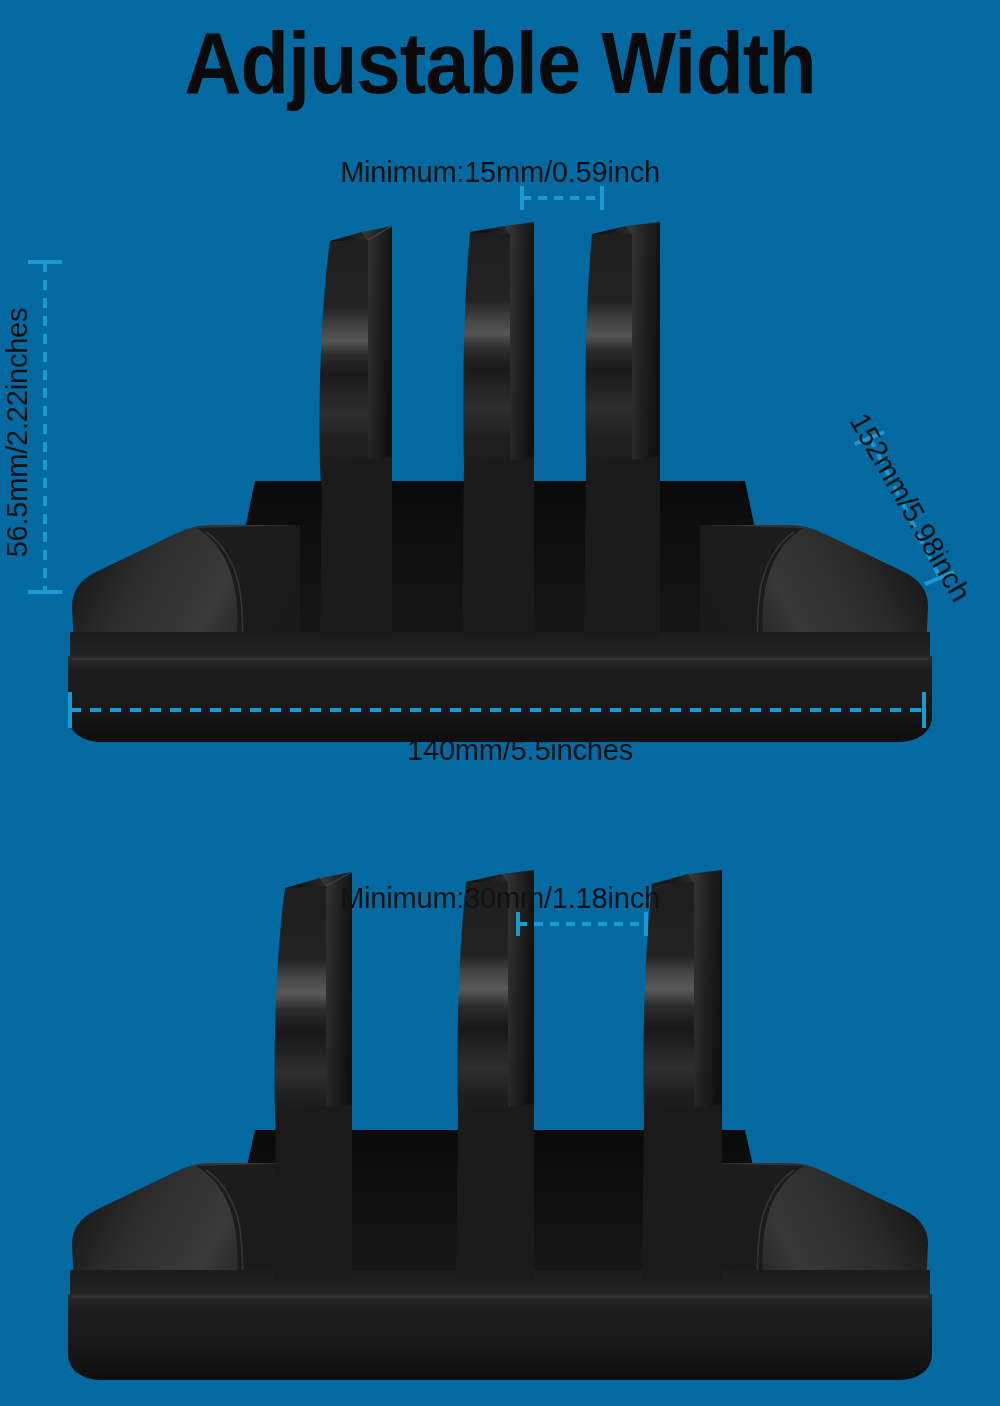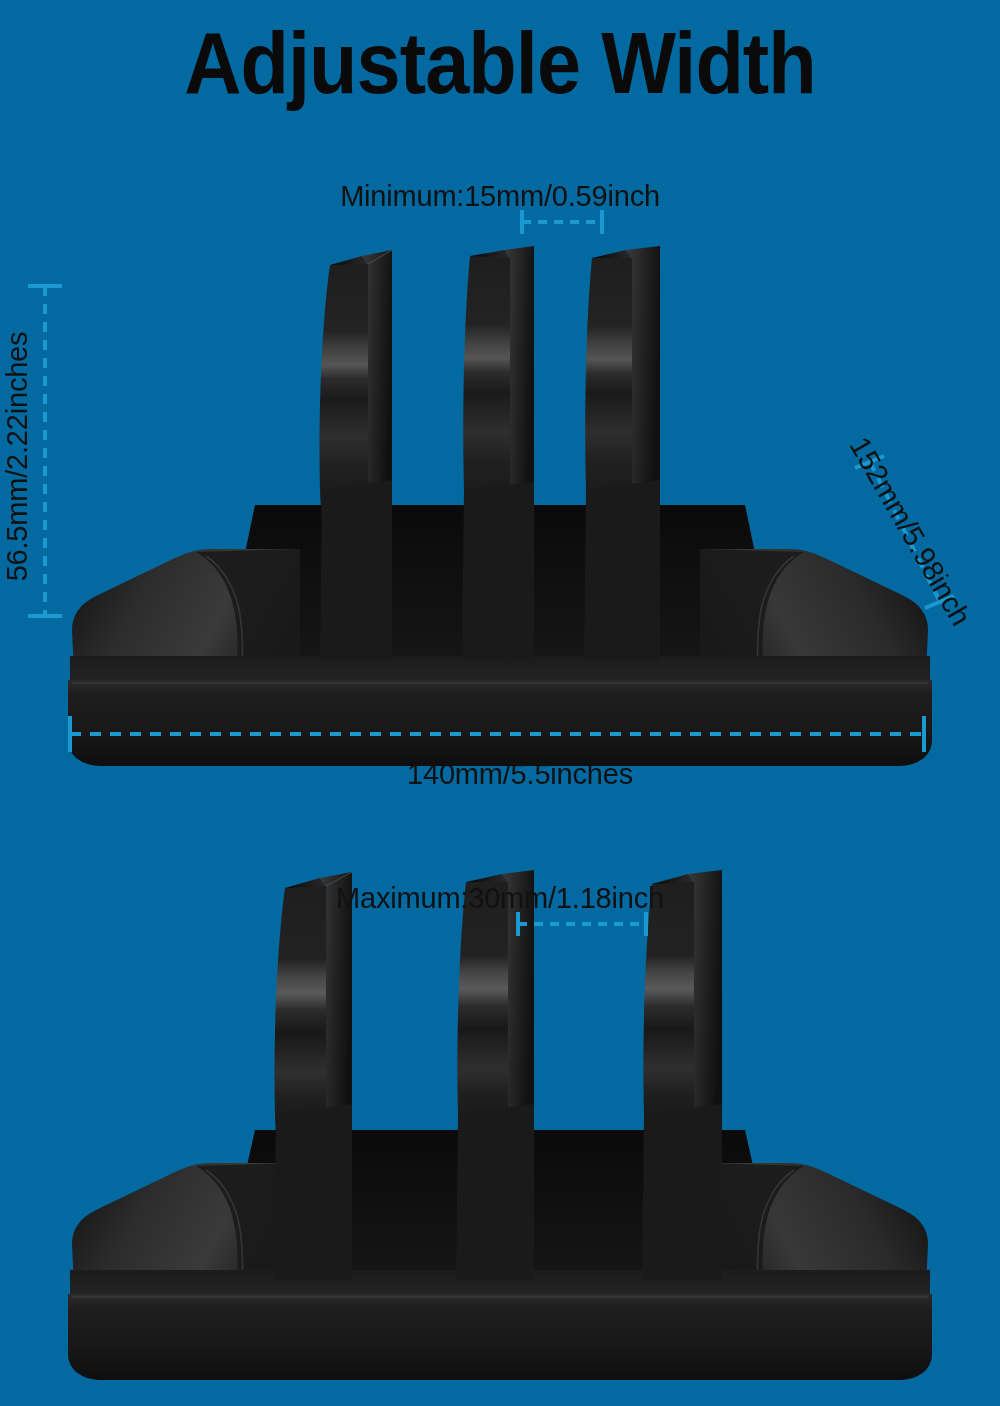--- a/index.html
+++ b/index.html
@@ -52,21 +52,21 @@
     white-space: nowrap;
     letter-spacing: -0.2px;
   }
 
   
   .figure {
     position: absolute;
     left: 0;
     width: 1000px;
   }
-  #figure-top { top: 160px; height: 650px; }
+  #figure-top { top: 136px; height: 650px; }
   #figure-bottom { top: 860px; height: 546px; }
 
   .svg-stage {
     position: absolute;
     left: 0;
     top: 0;
     width: 1000px;
   }
 
   .dim-line-group { pointer-events: none; }
@@ -407,16 +407,16 @@
 
       <g class="dim-line-group" stroke="#1b9ad1" stroke-width="4" fill="none">
         <g>
           <line x1="518" y1="52" x2="518" y2="76"></line>
           <line x1="646" y1="52" x2="646" y2="76"></line>
           <line x1="518" y1="64" x2="646" y2="64" stroke-dasharray="9 7"></line>
         </g>
       </g>
     </svg>
 
-    <div class="dim-label" style="left:0; top:22px; width:1000px; text-align:center;">Maximum:30mm/1.18inch</div>
+    <div class="dim-label" style="left:0; top:22px; width:1000px; text-align:center;">Minimum:30mm/1.18inch</div>
   </div>
 
 </div>
 
 </body></html>

